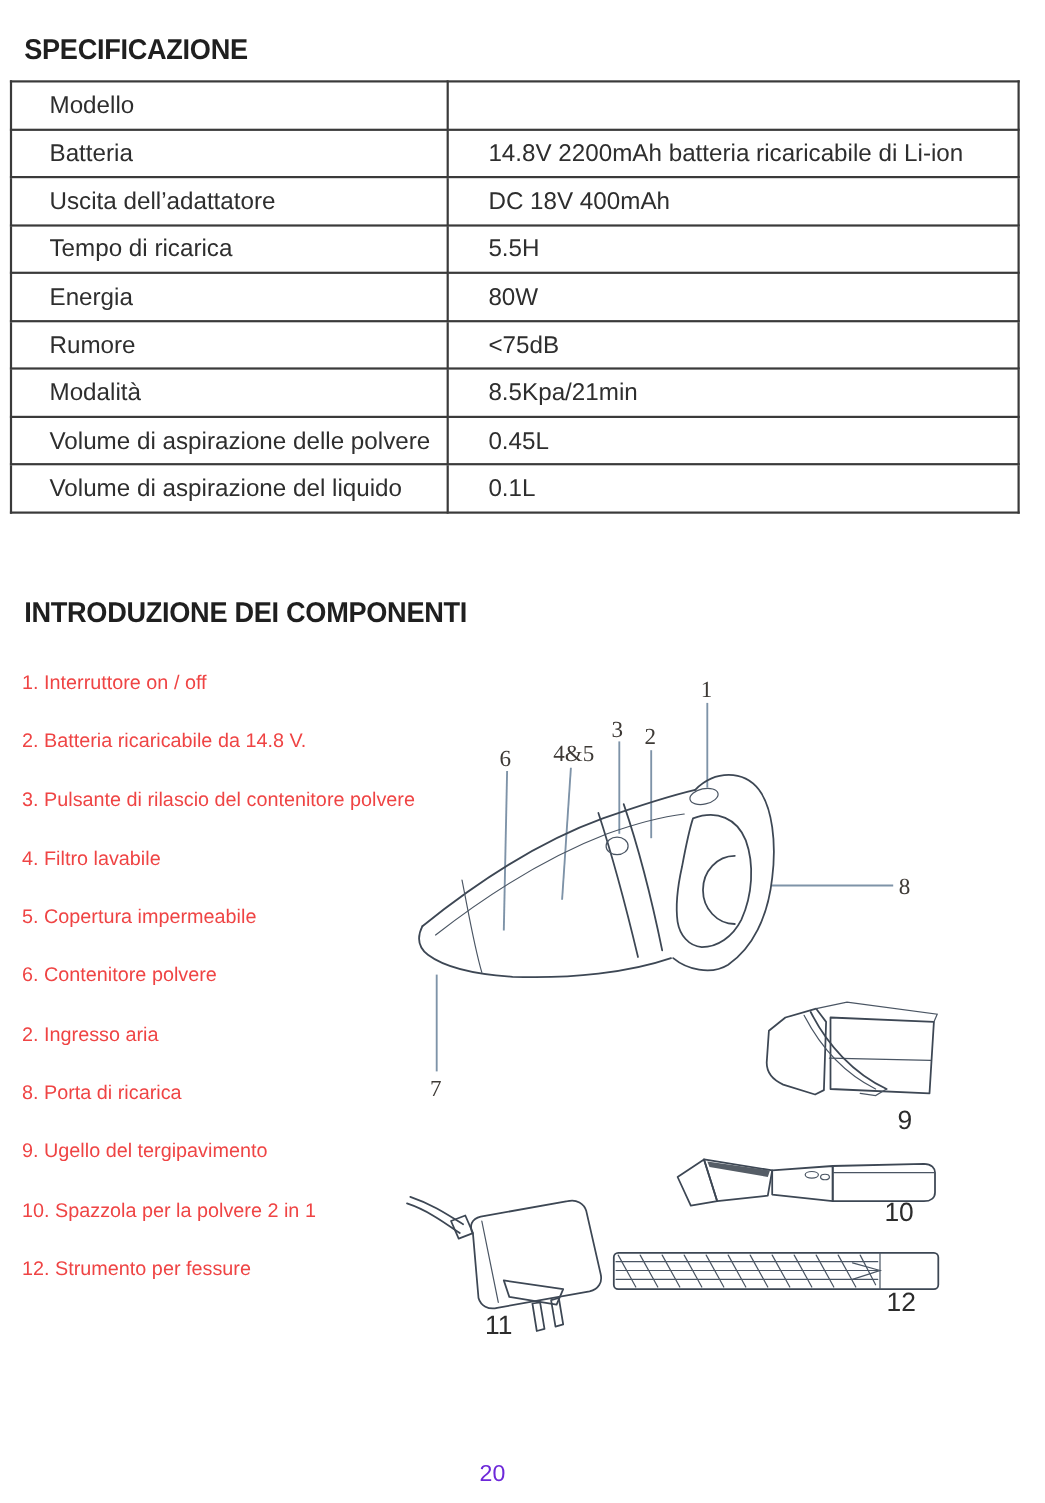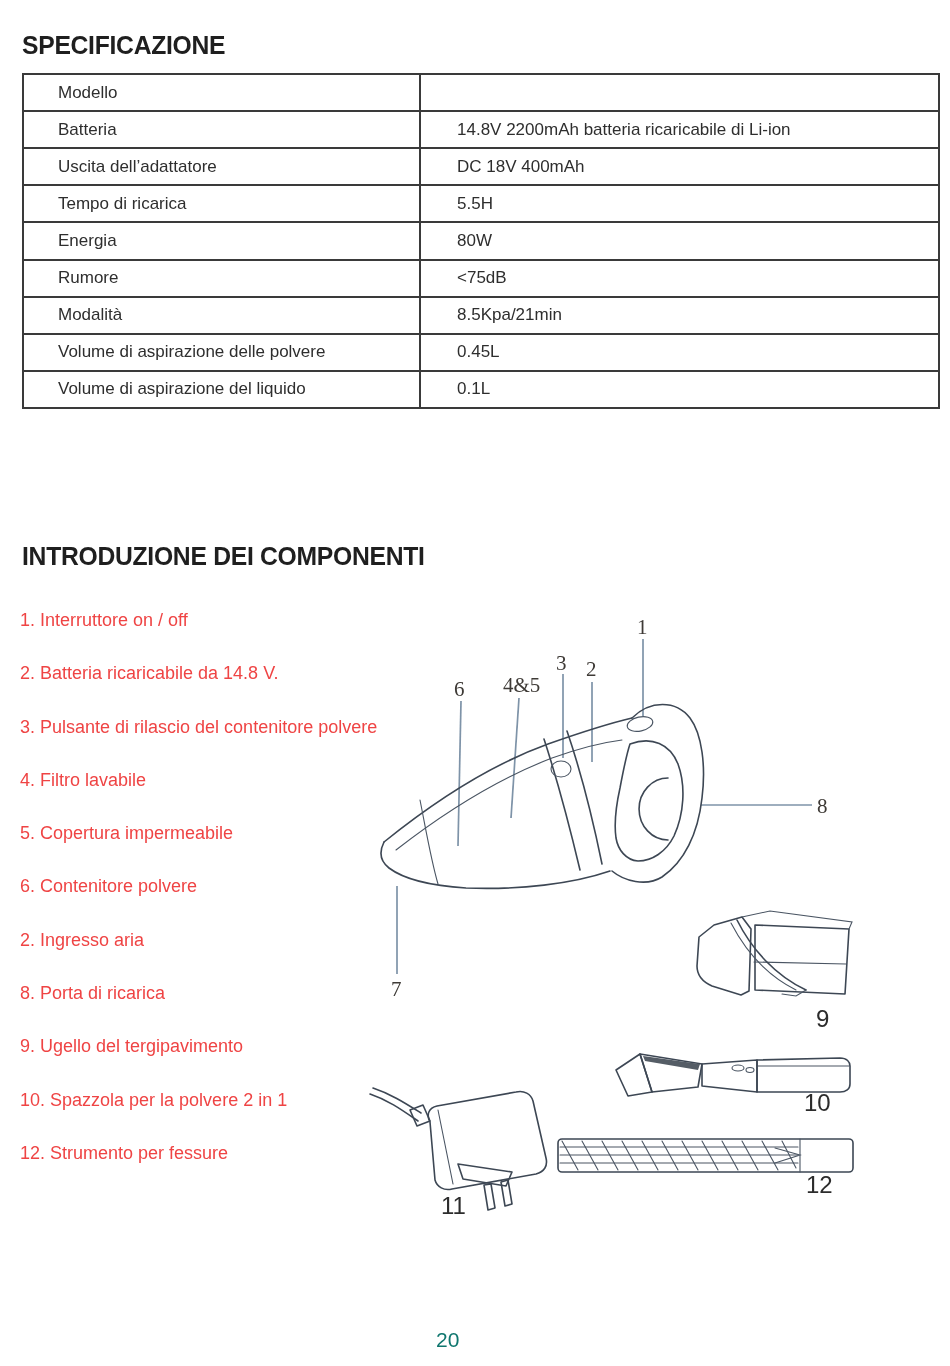--- a/index.html
+++ b/index.html
@@ -21,27 +21,27 @@
     letter-spacing: -0.3px;
     transform: scaleX(0.95);
     transform-origin: left center;
     white-space: nowrap;
   }
   #spec-title { top: 30px; }
   #components-title { top: 541px; }
 
   table.spec-table {
     position: absolute;
-    left: 22px;
+    left: 9px;
     top: 73px;
     width: 918px;
-    height: 336px;
+    height: 394px;
     border-collapse: collapse;
     table-layout: fixed;
-    font-size: 17px;
+    font-size: 22px;
     color: #2e2e2e;
   }
   table.spec-table td {
     border: 2px solid #3a3a3a;
     vertical-align: middle;
     padding-left: 34px;
     white-space: nowrap;
     overflow: hidden;
   }
   table.spec-table td.val { padding-left: 36px; }
@@ -73,21 +73,21 @@
     position: absolute;
     font-size: 24px;
     color: #2c2c2c;
     font-family: "Liberation Sans", sans-serif;
   }
   .page-number {
     position: absolute;
     left: 436px;
     top: 1328px;
     font-size: 21px;
-    color: #0f766e;
+    color: #6d28d9;
   }
 </style>
 </head>
 <body>
 
 <div class="page">
 
   <h1 id="spec-title" class="section-title">SPECIFICAZIONE</h1>
 
   <table class="spec-table">

